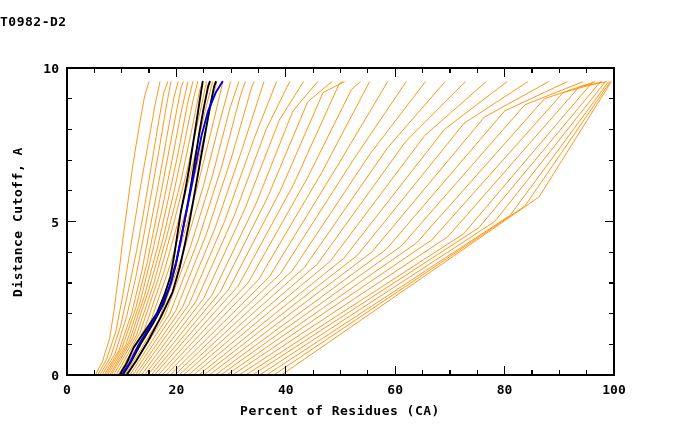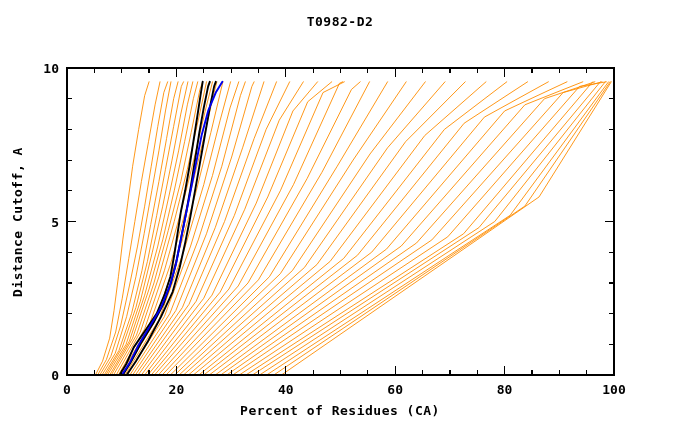--- a/index.html
+++ b/index.html
@@ -13,21 +13,20 @@
     height: 440px;
     background: #ffffff;
     overflow: hidden;
     font-family: "DejaVu Sans Mono", "Liberation Mono", monospace;
   }
   #chart-title {
     position: absolute;
     left: 0;
     top: 14px;
     width: 680px;
-    text-align: center;
     font-family: "DejaVu Sans Mono", "Liberation Mono", monospace;
     font-size: 13px;
     font-weight: bold;
     color: #000000;
     letter-spacing: 0.5px;
   }
   #plot-svg {
     position: absolute;
     left: 0;
     top: 0;

